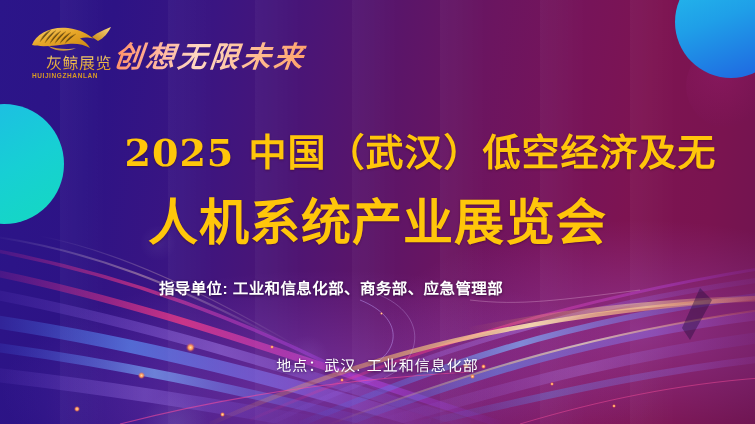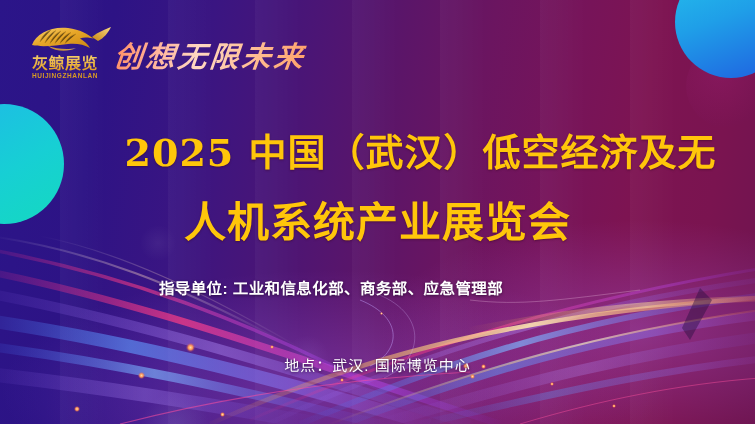--- a/index.html
+++ b/index.html
@@ -118,23 +118,23 @@
     top: 22px;
     width: 94px;
     height: 62px;
   }
   .logo-mark { position: absolute; left: 0; top: 0; width: 94px; height: 38px; }
   .logo-cn {
     position: absolute;
     left: 0;
     top: 33px;
     width: 94px;
-    text-align: center;
+    text-align: right;
     font-size: 16px;
-    font-weight: 700;
+    font-weight: 400;
     letter-spacing: 0.5px;
     color: #e8a32a;
     background: linear-gradient(180deg, #f6d06a 0%, #e09a1e 100%);
     -webkit-background-clip: text;
     background-clip: text;
     -webkit-text-fill-color: transparent;
     line-height: 17px;
     white-space: nowrap;
   }
   .logo-en {
@@ -174,21 +174,21 @@
     width: 755px;
     text-align: center;
     font-weight: 700;
     color: #ffc60a;
     font-family: "DejaVu Serif", "Liberation Serif", serif;
     letter-spacing: 1px;
     white-space: nowrap;
     text-shadow: 0 1px 2px rgba(60,10,40,0.55);
   }
   .title-1 { top: 130px; font-size: 38px; line-height: 46px; padding-left: 43px; }
-  .title-2 { top: 200px; font-size: 42px; line-height: 46px; }
+  .title-2 { top: 200px; font-size: 50px; line-height: 46px; }
 
   
   .support {
     position: absolute;
     width: 662px;
     top: 276px;
     text-align: center;
     font-size: 15.5px;
     font-weight: 700;
     color: #ffffff;
@@ -359,15 +359,15 @@
     </div>
 
     <div class="slogan">创想无限未来</div>
   </div>
 
   <div class="title title-1">2025 中国（武汉）低空经济及无</div>
   <div class="title title-2">人机系统产业展览会</div>
 
   <div class="support">指导单位: 工业和信息化部、商务部、应急管理部</div>
 
-  <div class="detail detail-place">地点：武汉. 国际博览中心</div>
+  <div class="detail detail-place">地点：武汉. 工业和信息化部</div>
 
 </div>
 
 </body></html>

